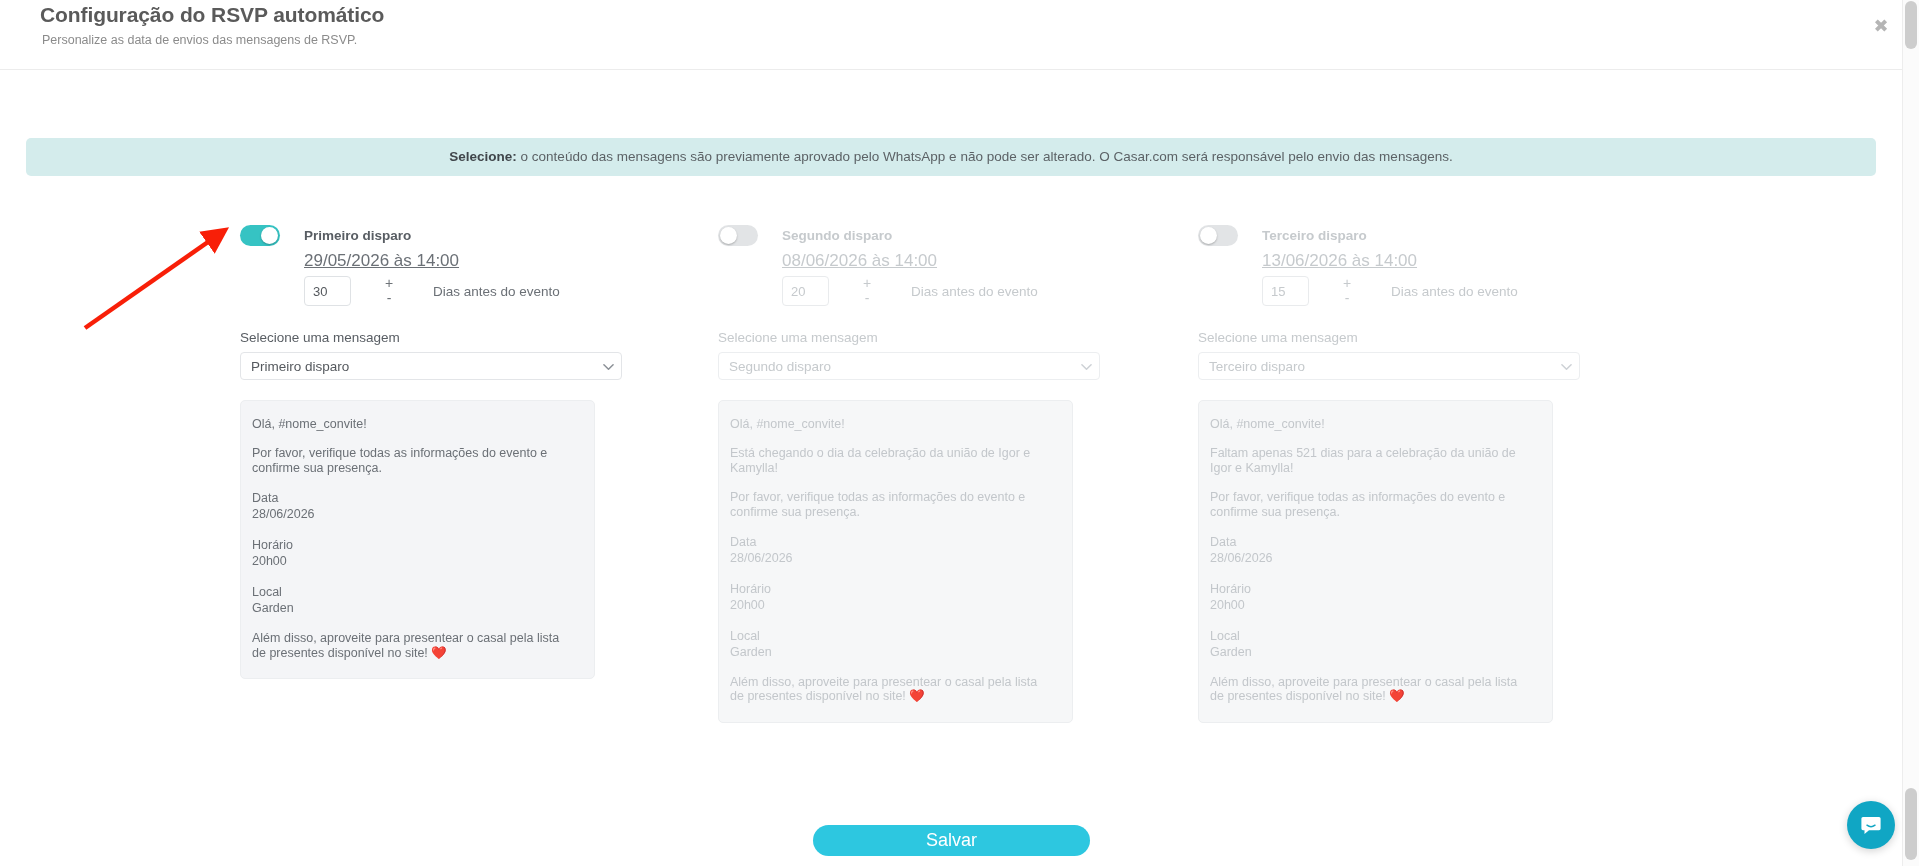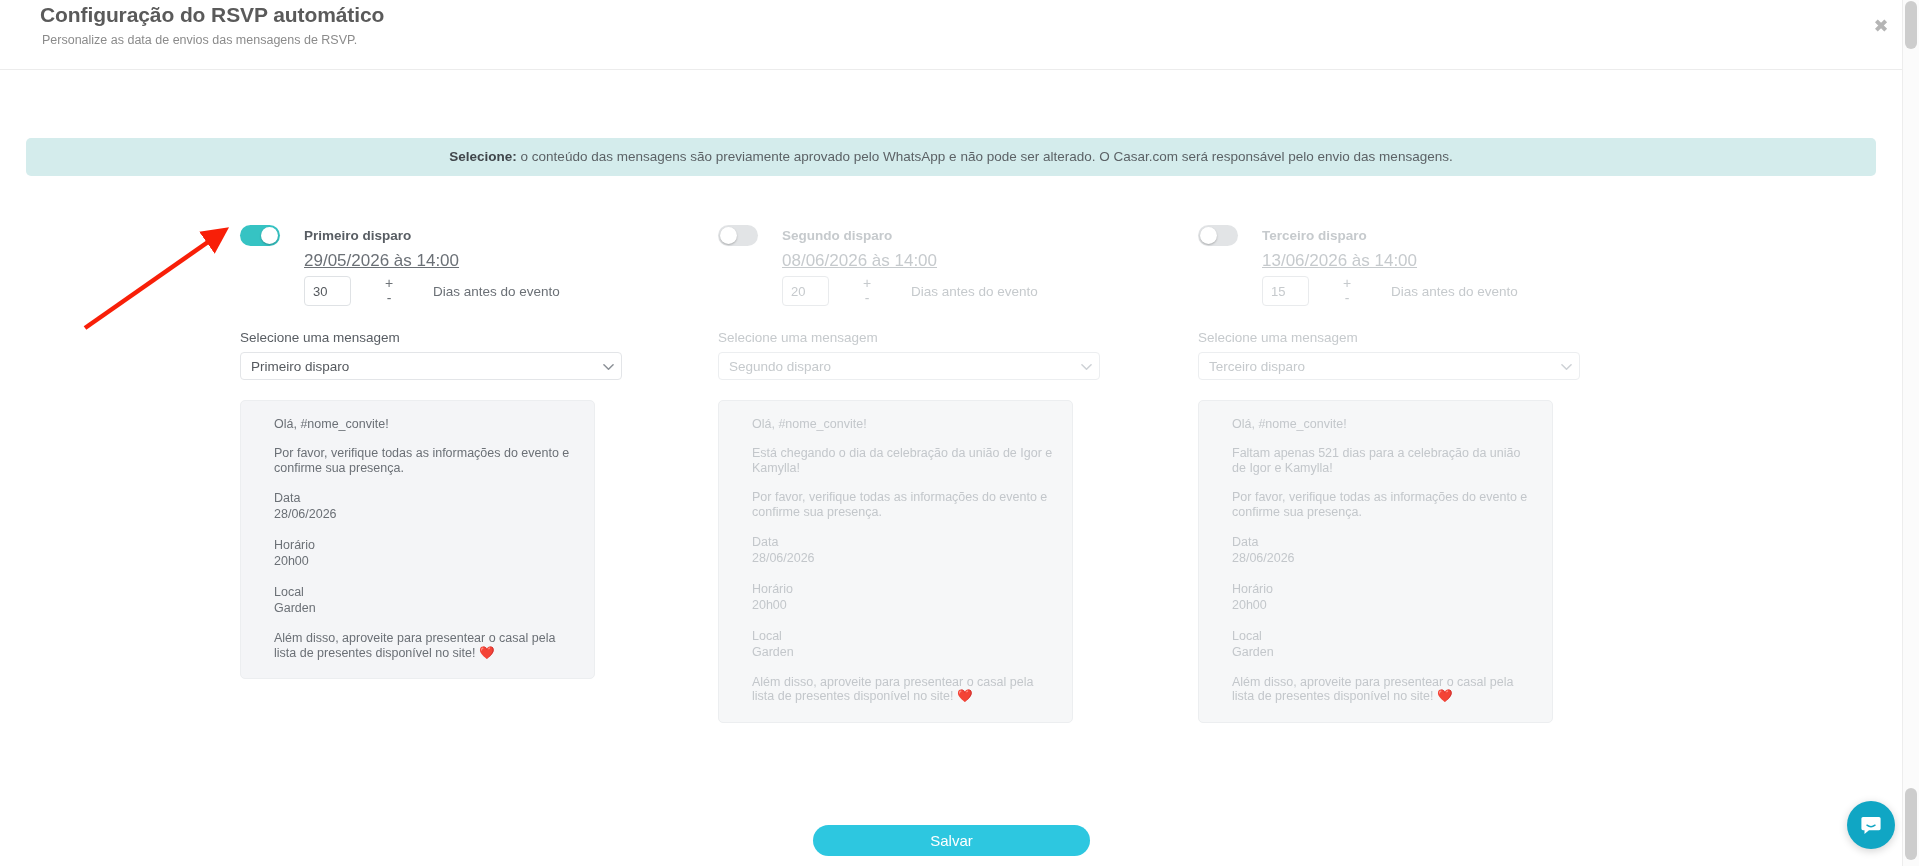--- a/index.html
+++ b/index.html
@@ -232,21 +232,21 @@
   }
   .chev svg { display: block; }
 
   
   .msg-card {
     margin-top: 20px;
     width: 355px;
     background: #f4f5f7;
     border: 1px solid #eceef0;
     border-radius: 5px;
-    padding: 16px 18px 18px 33px;
+    padding: 16px 18px 18px 11px;
     font-size: 12.5px;
     line-height: 1.15;
     color: #6b7076;
     position: relative;
   }
   .col:nth-child(2) .msg-card,
   .col:nth-child(3) .msg-card { color: #c3c7cb; background: #f6f7f8; }
   .msg-card p { margin: 0 0 15px 0; }
   .msg-card p:last-child { margin-bottom: 0; }
   .msg-card .pair { margin: 0 0 15px 0; line-height: 1.28; }
@@ -254,21 +254,21 @@
   
   .save-btn {
     position: absolute;
     left: 813px; top: 825px;
     width: 277px;
     height: 31px;
     border: none;
     border-radius: 16px;
     background: #2dc7e0;
     color: #ffffff;
-    font-size: 15px;
+    font-size: 18px;
     cursor: pointer;
     font-family: "Liberation Sans", sans-serif;
   }
 
   
   .arrow-annotation {
     position: absolute;
     left: 80px; top: 225px;
     width: 200px; height: 110px;
     pointer-events: none;

